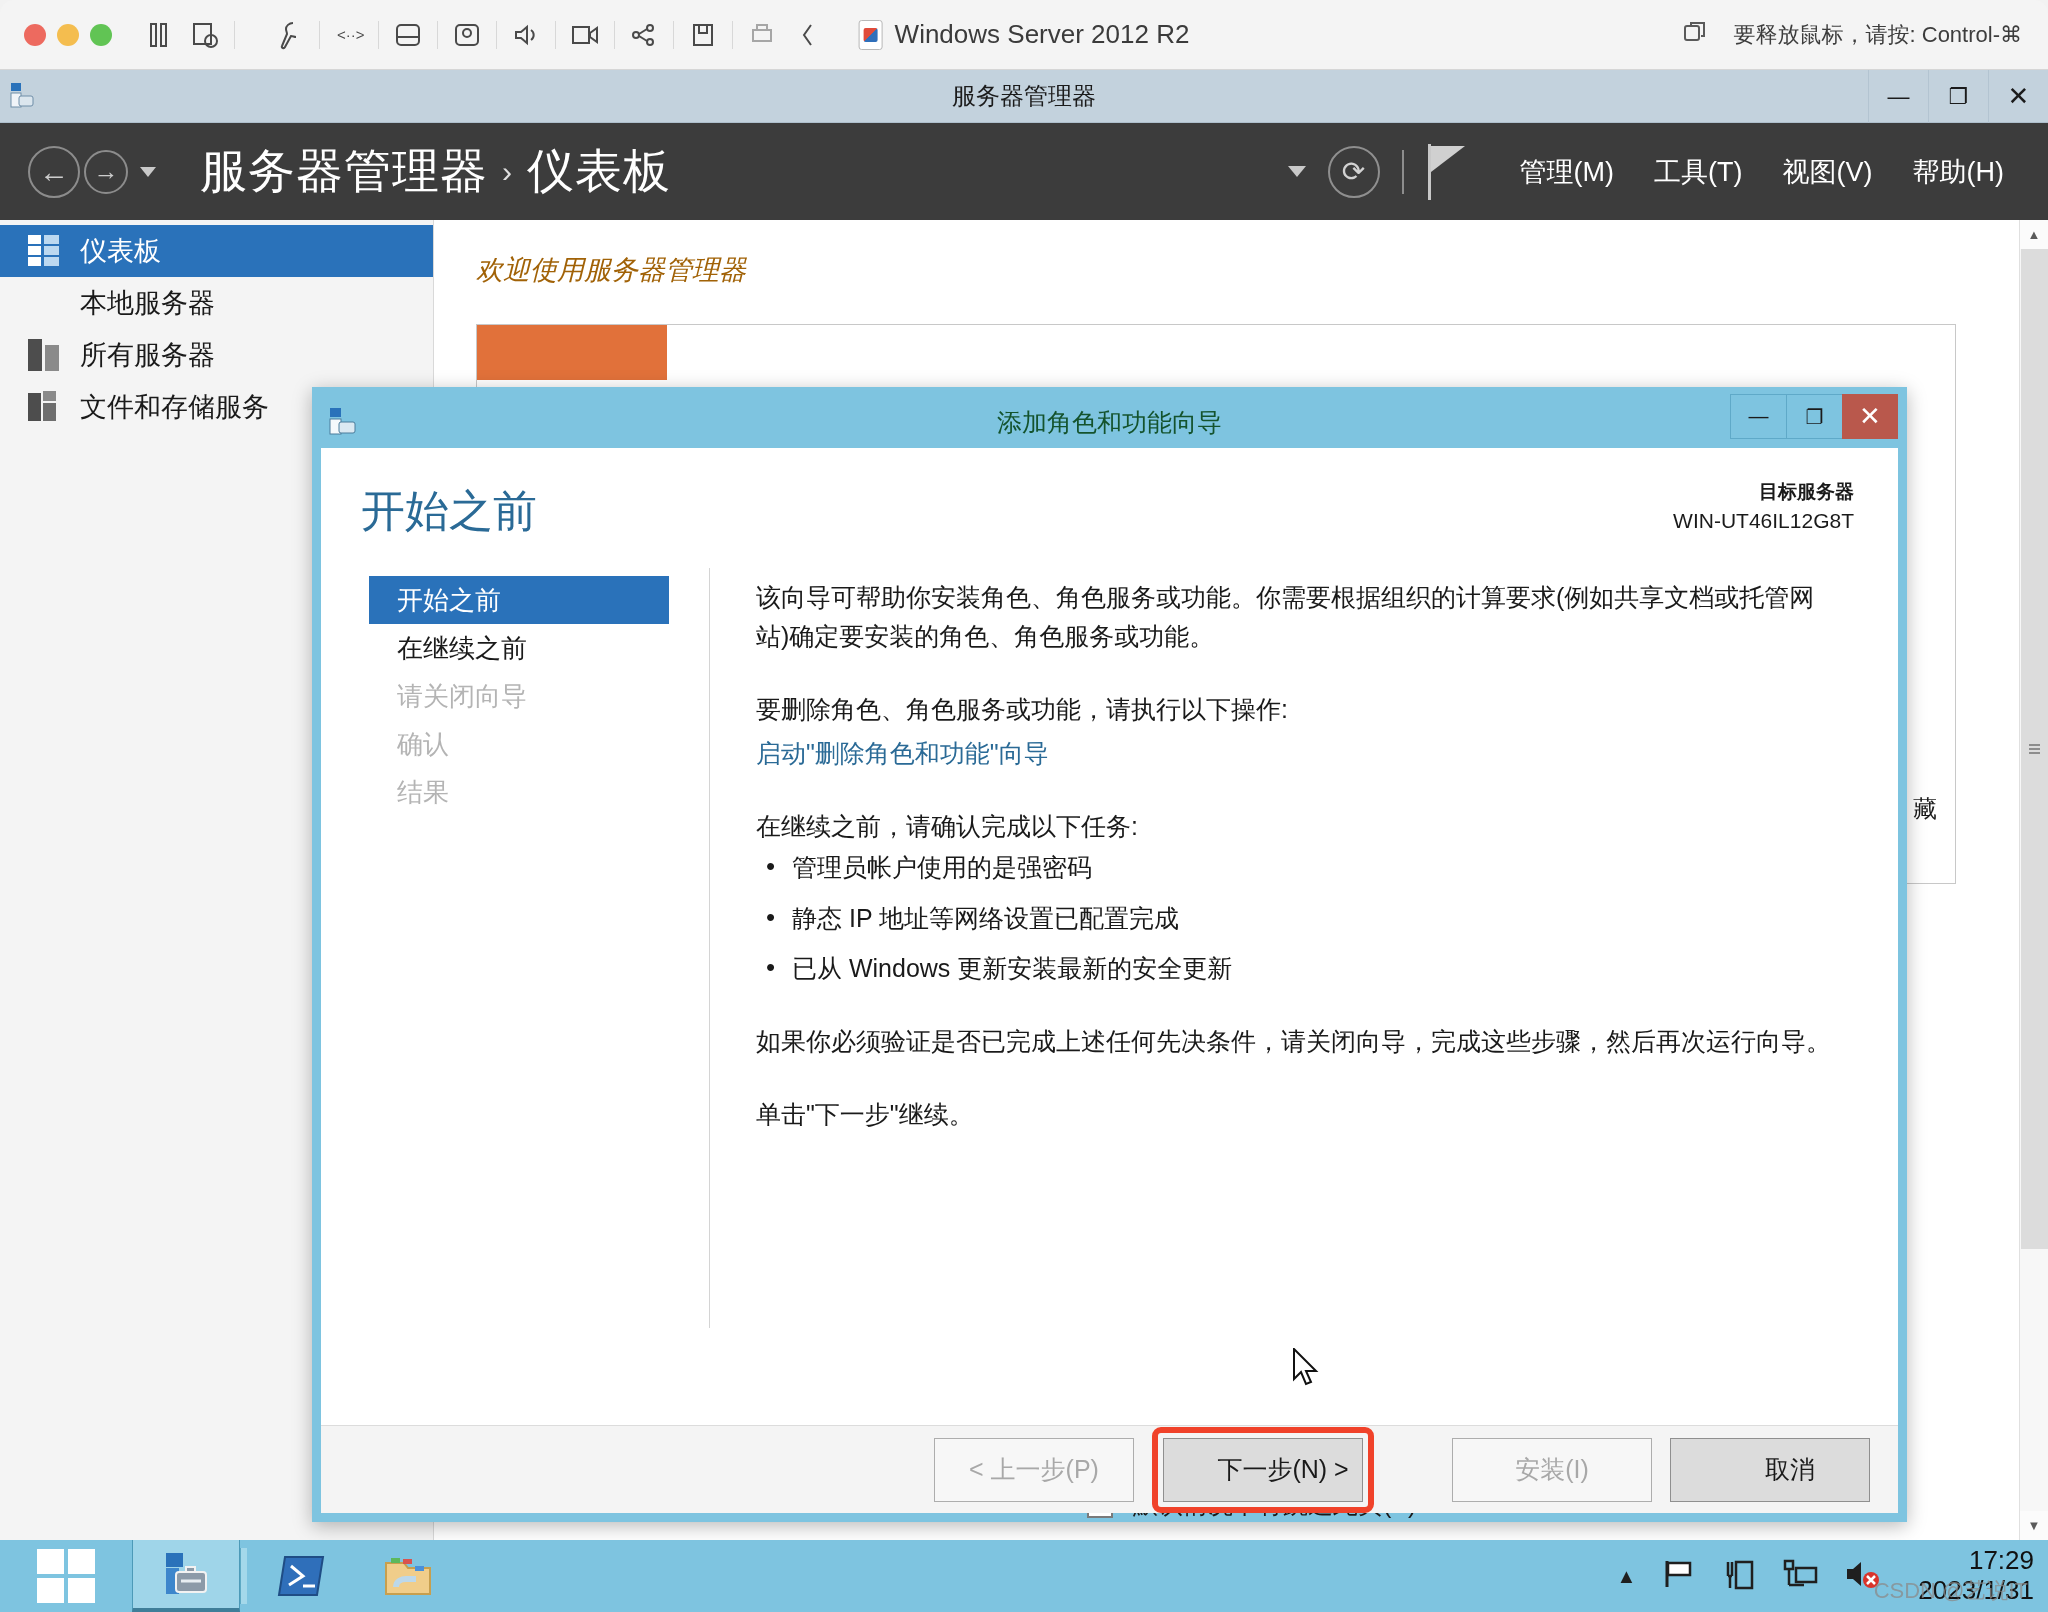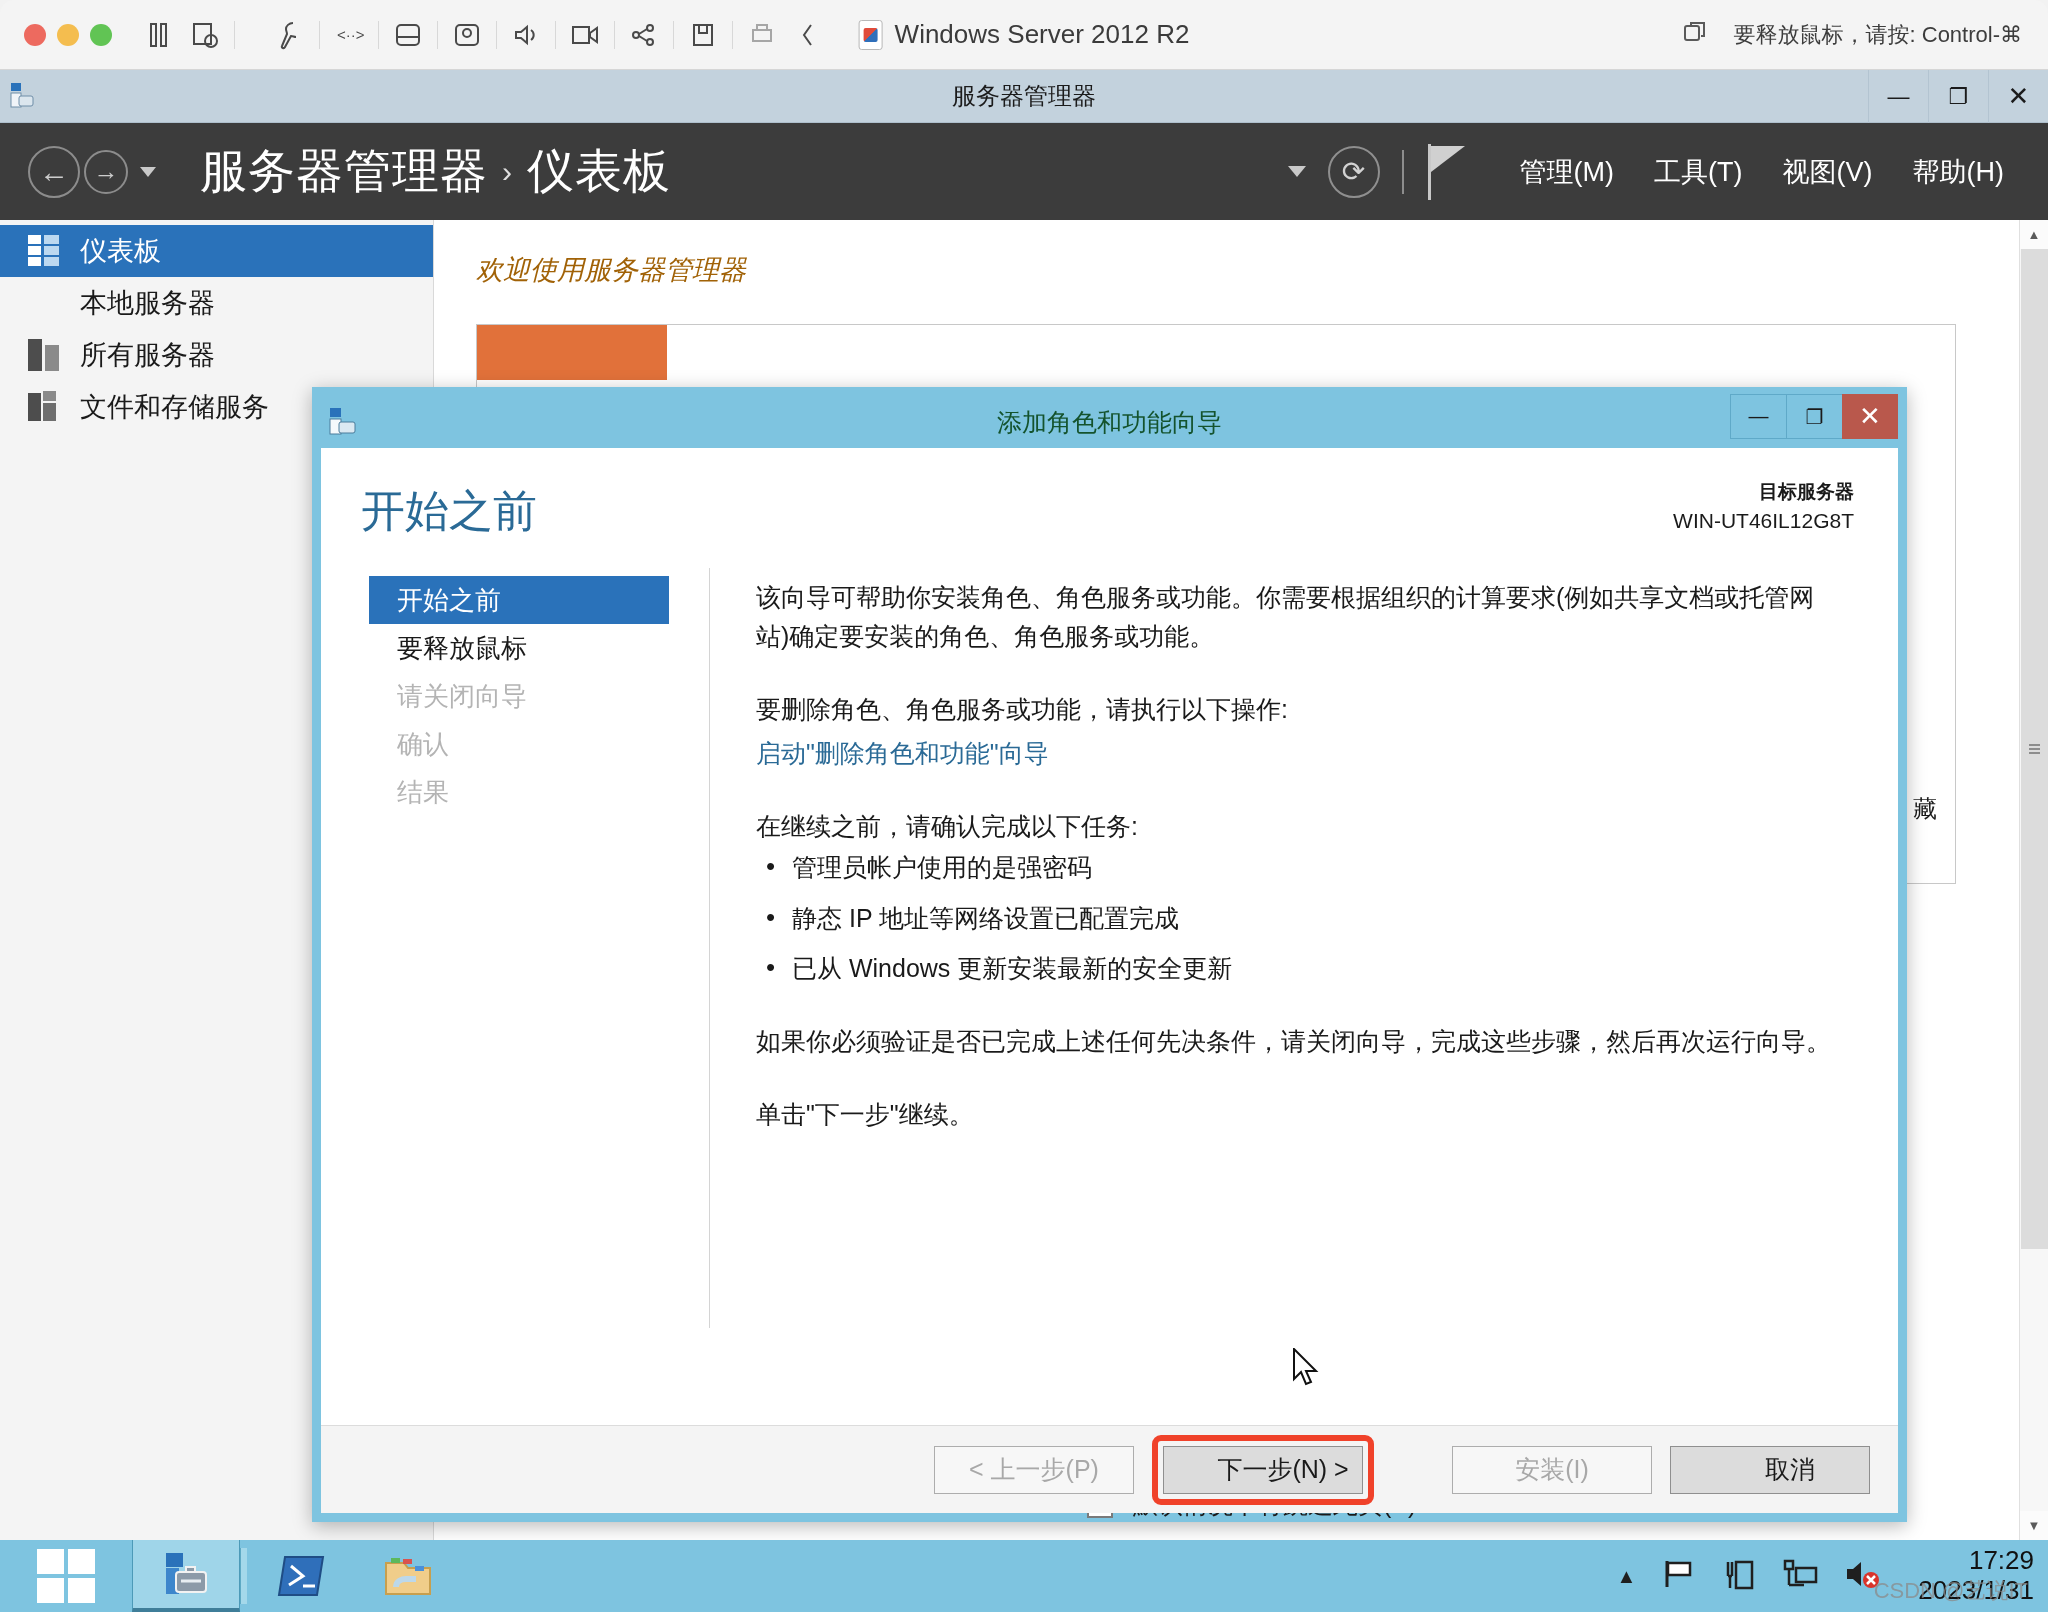--- a/index.html
+++ b/index.html
@@ -217,21 +217,21 @@
   .wz-check { position: absolute; left: 766px; top: 1040px; display: flex; align-items: center; gap: 20px; }
   .wz-check .box { width: 26px; height: 26px; border: 2px solid #7a7a7a; background: #fff; }
   .wz-check .lab { font-size: 25px; color: #1a1a1a; }
 
   .wz-footer {
     position: absolute; left: 0; right: 0; bottom: 0; height: 88px;
     background: #f4f4f4; border-top: 1px solid #dcdcdc;
     display: flex; align-items: center; justify-content: flex-end; padding-right: 28px; gap: 0;
   }
   .btn {
-    height: 48px; min-width: 200px; border: 1px solid #adadad; background: #f7f7f7;
+    height: 64px; min-width: 200px; border: 1px solid #adadad; background: #f7f7f7;
     font-size: 25px; color: #1a1a1a; display:flex; align-items:center; justify-content:center;
   }
   .btn.dis { color: #a8a8a8; }
   .btn.filled { background: #dcdcdc; border-color:#8f8f8f;padding-left:40px; }
   .btn-wrap { margin-left: 18px; }
   .btn-hl { border: 6px solid #f0422a; border-radius: 9px; padding: 5px; }
   .gapper { width: 60px; }
 
   
   .cursor { position: absolute; left: 1292px; top: 1348px; width: 30px; height: 44px; }
@@ -485,21 +485,21 @@
         <div class="wz-h1">开始之前</div>
         <div class="wz-target">
           <div class="lbl">目标服务器</div>
           <div class="val">WIN-UT46IL12G8T</div>
         </div>
       </div>
 
       <div class="wz-main">
         <div class="wz-steps">
           <div class="wz-step active">开始之前</div>
-          <div class="wz-step">要释放鼠标</div>
+          <div class="wz-step">在继续之前</div>
           <div class="wz-step dim">请关闭向导</div>
           <div class="wz-step dim">确认</div>
           <div class="wz-step dim">结果</div>
         </div>
         <div class="wz-sep"></div>
 
         <div class="wz-text">
           <p>该向导可帮助你安装角色、角色服务或功能。你需要根据组织的计算要求(例如共享文档或托管网站)确定要安装的角色、角色服务或功能。</p>
           <p style="margin-bottom:6px">要删除角色、角色服务或功能，请执行以下操作:</p>
           <p style="margin-bottom:34px"><a href="#" class="wz-link">启动"删除角色和功能"向导</a></p>

